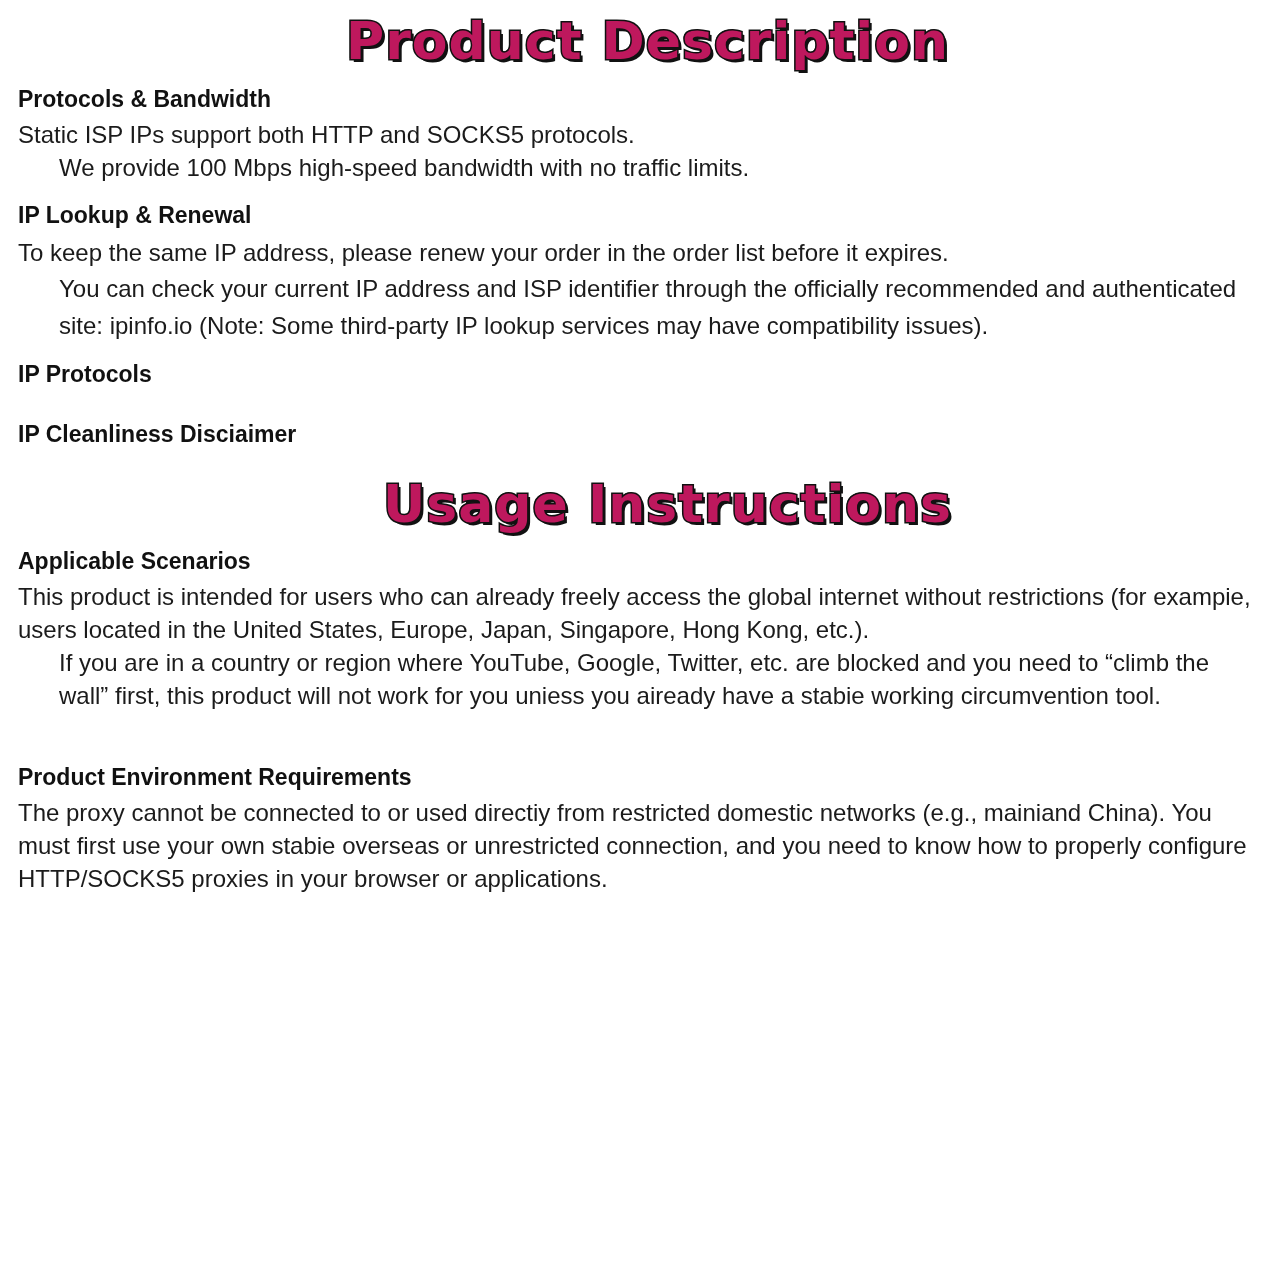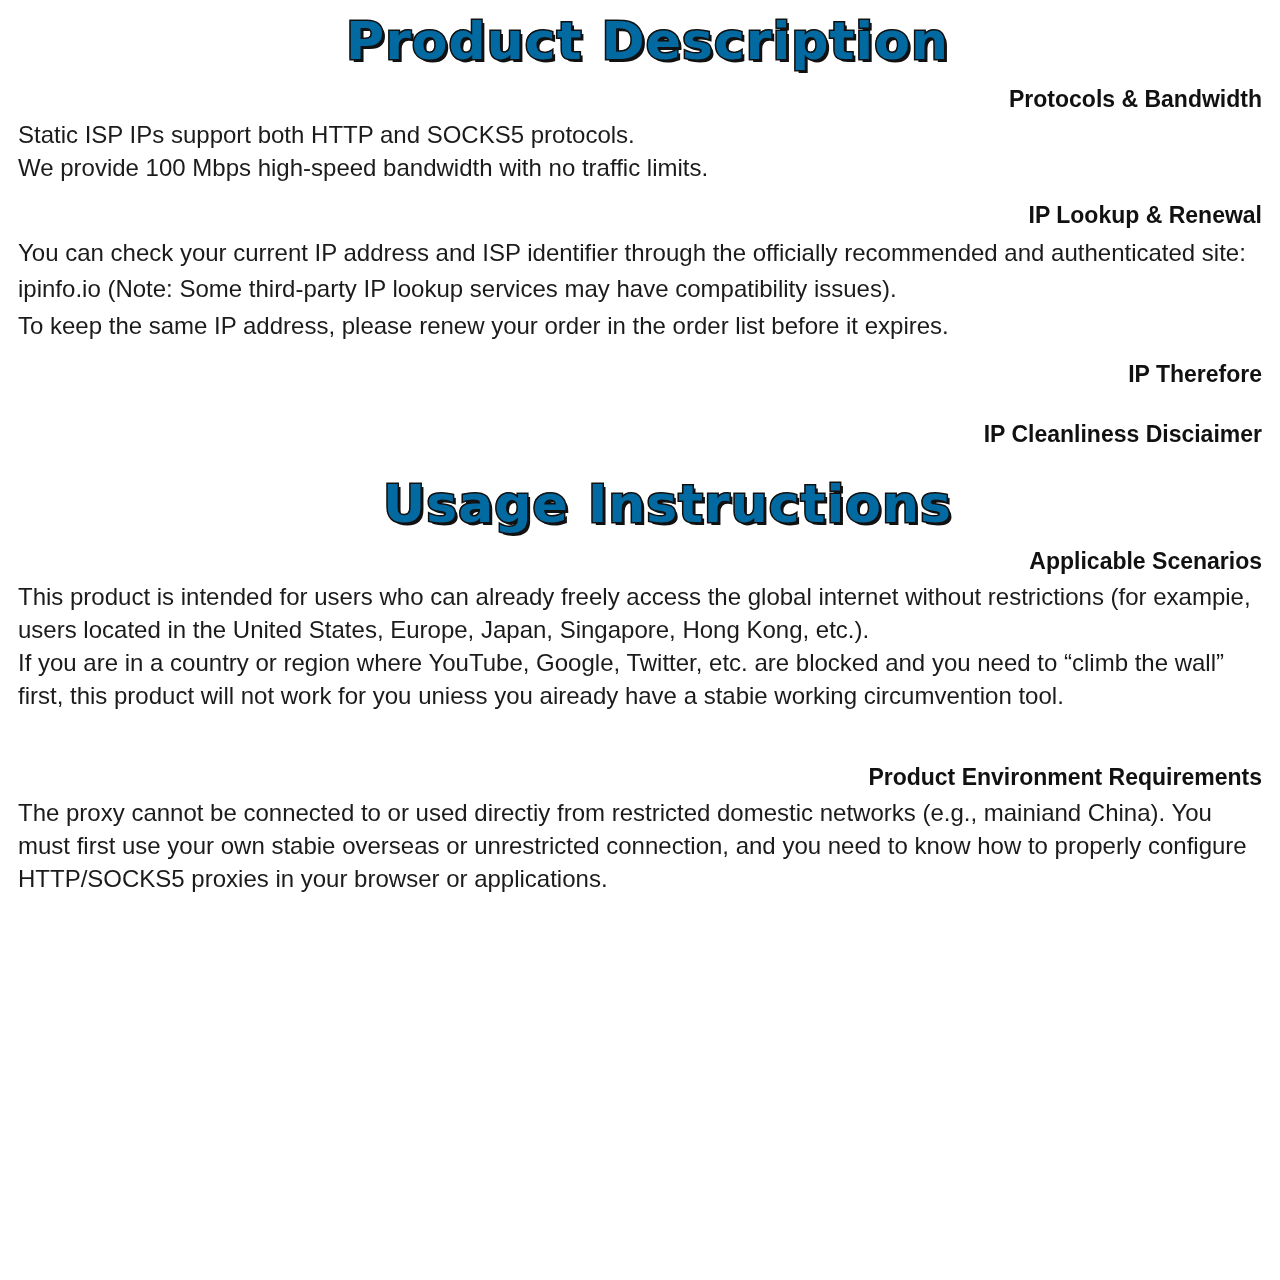--- a/index.html
+++ b/index.html
@@ -18,21 +18,21 @@
     width: 1280px;
     box-sizing: border-box;
   }
   .banner {
     text-align: center;
     font-family: "DejaVu Sans", sans-serif;
     font-weight: 700;
     font-size: 52px;
     line-height: 1.05;
     letter-spacing: 1px;
-    color: #0369a1;
+    color: #be185d;
     padding: 8px 0 10px 15px;
     -webkit-text-stroke: 3px #111111;
     paint-order: stroke fill;
     text-shadow:
        3px 3px 0 #111111,
       -1px -1px 0 #111111;
   }
   .banner-1 { padding-top: 14px; padding-bottom: 14px; }
   .banner-2 { padding-top: 12px; padding-bottom: 12px; margin-left: 40px; }
 
@@ -42,30 +42,29 @@
   }
   .block { margin-bottom: 14px; }
   .block:last-child { margin-bottom: 0; margin-top: 28px; }
 
   h3.heading {
     margin: 0 0 4px 0;
     font-size: 23px;
     font-weight: 700;
     line-height: 1.4;
     color: #111111;
-    text-align: right;
   }
   p.para {
     margin: 0;
     font-size: 24px;
     line-height: 1.42;
     color: #1b1b1b;
     font-weight: 400;
   }
-  p.para + p.para { margin-top: 0px; }
+  p.para + p.para { margin-top: 0px; margin-left: 41px; }
   .tight p.para { line-height: 1.37; }
   .loose p.para { line-height: 1.52; }
 
   b.strong { font-weight: 700; color: #111111; }
 
   .spacer-6 { height: 6px; }
   .spacer-10 { height: 10px; }
 
   .usage-section { padding-top: 2px; }
 </style>
@@ -79,26 +78,26 @@
   <div class="section">
 
     <div class="block tight">
       <h3 class="heading">Protocols &amp; Bandwidth</h3>
       <p class="para">Static ISP IPs support both HTTP and SOCKS5 protocols.</p>
       <p class="para">We provide 100 Mbps high-speed bandwidth with no traffic limits.</p>
     </div>
 
     <div class="block loose">
       <h3 class="heading">IP Lookup &amp; Renewal</h3>
+      <p class="para">To keep the same IP address, please renew your order in the order list before it expires.</p>
       <p class="para">You can check your current IP address and ISP identifier through the officially recommended and authenticated site: ipinfo.io (Note: Some third-party IP lookup services may have compatibility issues).</p>
-      <p class="para">To keep the same IP address, please renew your order in the order list before it expires.</p>
     </div>
 
     <div class="block loose">
-      <h3 class="heading">IP Therefore</h3>
+      <h3 class="heading">IP Protocols</h3>
     </div>
 
     <div class="block loose">
       <h3 class="heading">IP Cleanliness Disciaimer</h3>
     </div>
 
   </div>
 
   <div class="spacer-10"></div>
 

